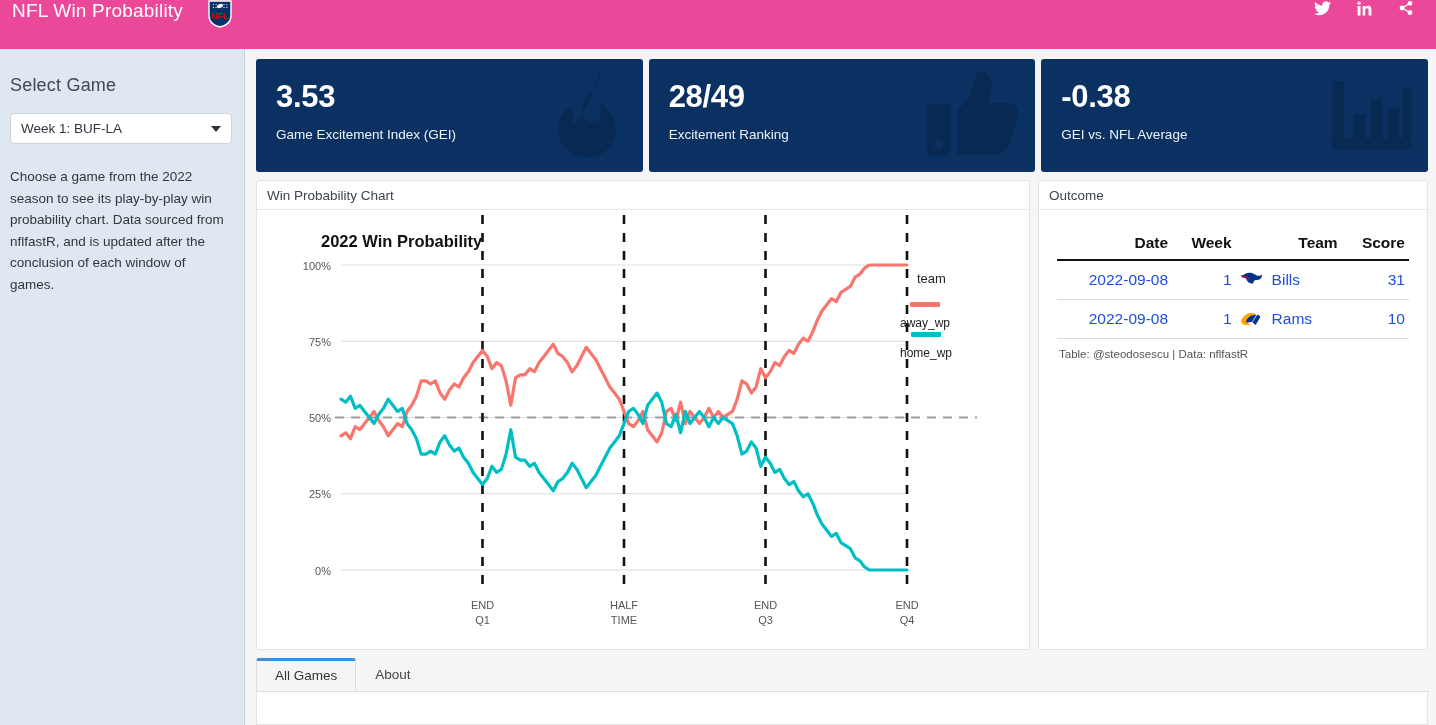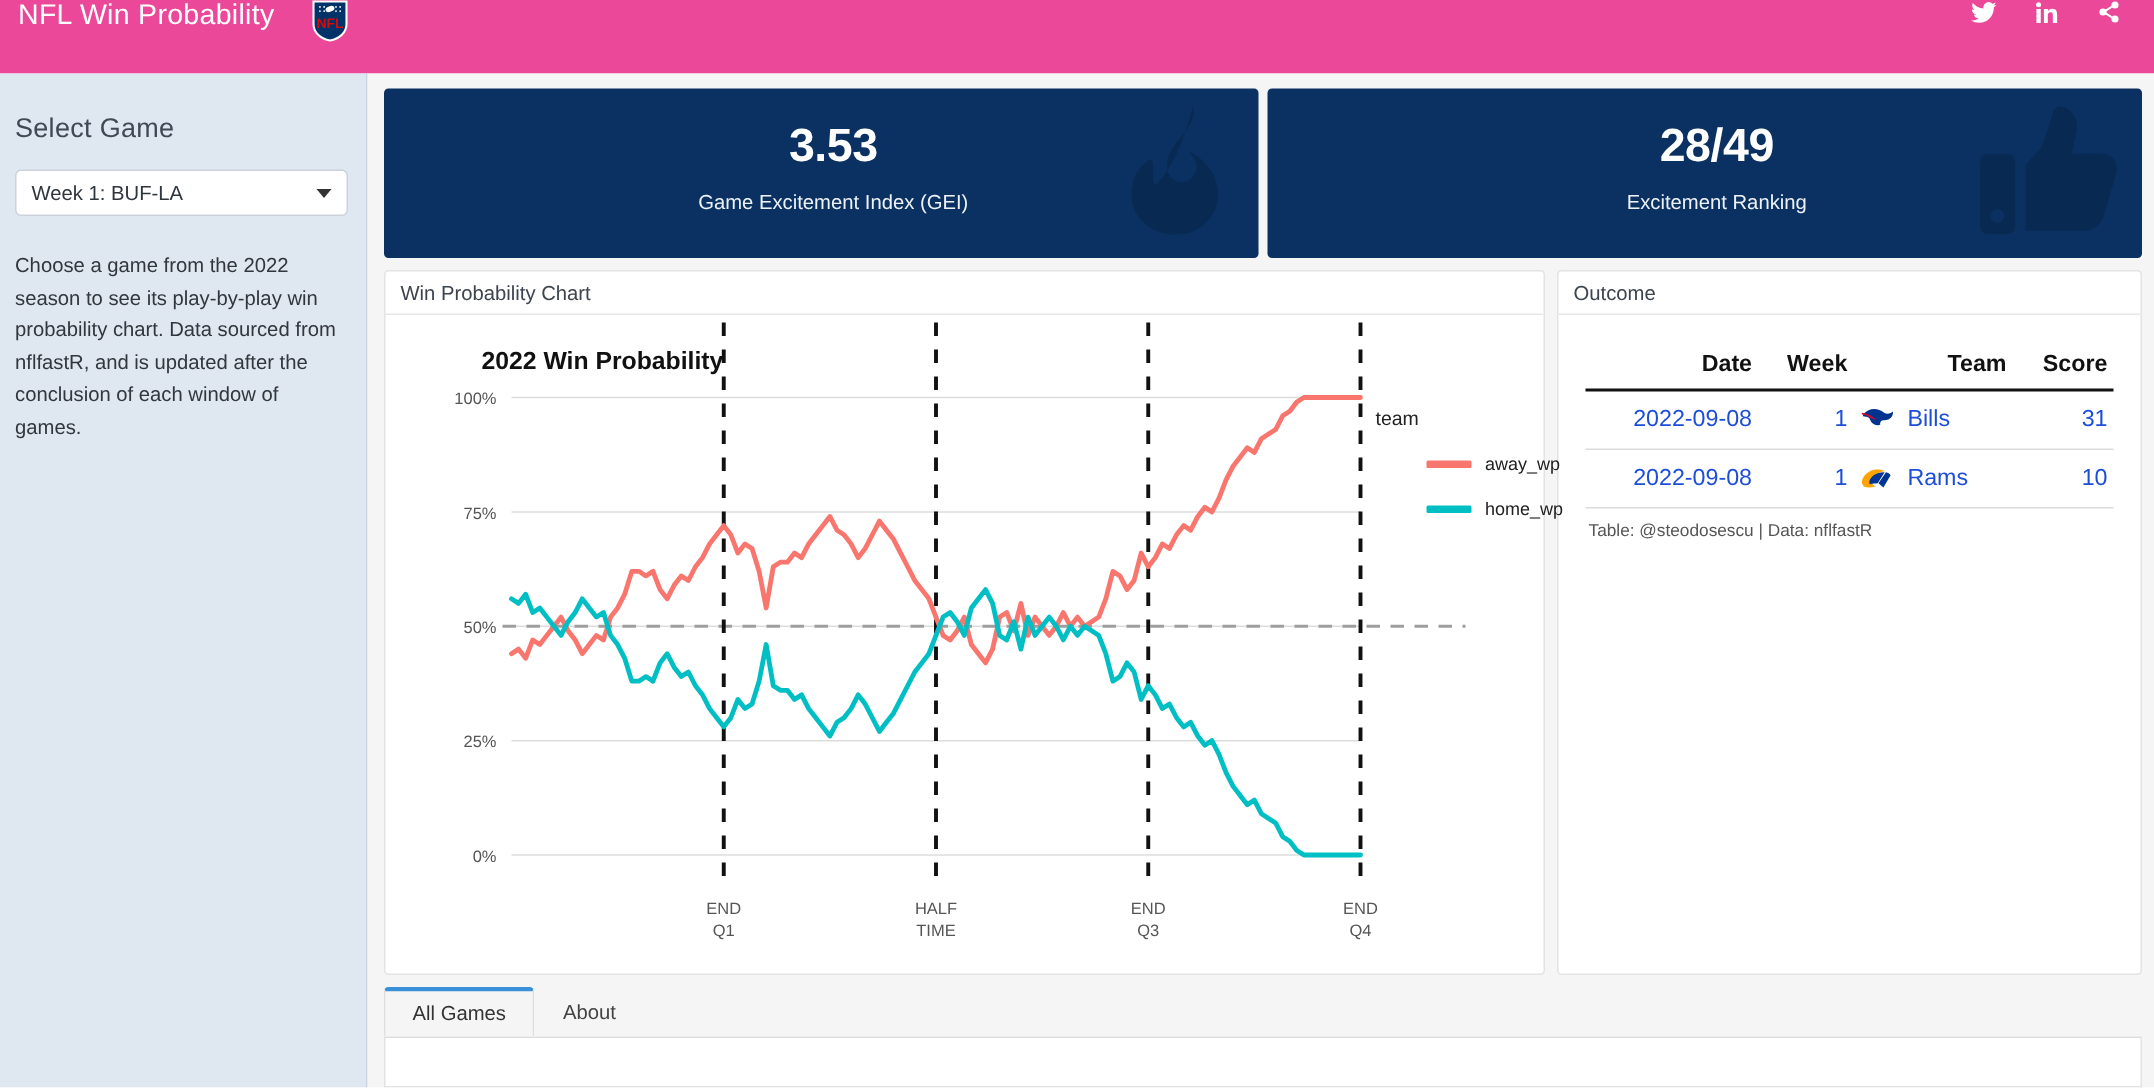--- a/index.html
+++ b/index.html
@@ -66,21 +66,20 @@
     padding: 10px 8px 0 11px;
     display: flex; flex-direction: column;
   }
 
   
   .cards { display: flex; gap: 6px; }
   .card {
     flex: 1; height: 113px; background: #0a3161;
     border-radius: 3px; position: relative; overflow: hidden;
     padding: 22px 4px 0 20px;
-    text-align: center;
   }
   .card-value {
     color: #fff; font-size: 31px; font-weight: bold;
     letter-spacing: -.3px; line-height: 1.05;
   }
   .card-label {
     color: #eef2f7; font-size: 13.5px; margin-top: 13px; font-weight: 400;
   }
   .card-icon {
     position: absolute; right: 16px; top: 50%;
@@ -107,22 +106,22 @@
   .chart-title {
     position: absolute; left: 64px; top: 22px;
     font-size: 16.5px; font-weight: bold; color: #111;
   }
   .chart-svg { position: absolute; left: 0; top: 0; }
   .legend-title {
     position: absolute; left: 660px; top: 61px;
     font-size: 13px; color: #222;
   }
   .legend-row {
-    position: absolute; left: 694px; display: flex;
-    align-items: center; gap: 9px; font-size: 12px; color: #222;
+    position: absolute; left: 643px; display: flex;
+    align-items: center; gap: 9px; font-size: 12px; color: #222; flex-direction: column;
   }
   .legend-swatch { width: 30px; height: 5px; border-radius: 1px; }
 
   
   .outcome-body { padding: 24px 18px 0 18px; }
   table.outcome { width: 100%; border-collapse: collapse; }
   table.outcome th {
     font-size: 15.5px; font-weight: bold; color: #111;
     padding: 0 4px 7px 4px; text-align: right;
   }
@@ -241,20 +240,34 @@
         <div class="card-label">Excitement Ranking</div>
         <div class="card-icon">
           <svg width="92" height="86" viewBox="0 0 26 24" fill="currentColor">
             <rect x="0" y="9" width="6.6" height="15" rx="1.4"></rect>
             <circle cx="3.3" cy="20.6" r="1.3" fill="#0a3161"></circle>
             <path d="M8.6 23.4h10.8c1.9 0 3.4-1.1 3.9-2.8l2.4-8.1c.5-1.8-.8-3.6-2.7-3.6h-5.7l.9-4.3C18.6 2.3 17.3.3 15.4 0c-.8-.1-1.4.4-1.6 1.1l-1.6 5c-.4 1.2-1 2.2-1.9 3.1l-1.7 1.7z"></path>
           </svg>
         </div>
       </div>
 
+      <div class="card">
+        <div class="card-value">-0.38</div>
+        <div class="card-label">GEI vs. NFL Average</div>
+        <div class="card-icon">
+          <svg width="80" height="72" viewBox="0 0 24 22" fill="currentColor">
+            <rect x="0" y="1" width="3.6" height="21" rx="0.6"></rect>
+            <rect x="0" y="18.4" width="24" height="3.6" rx="0.6"></rect>
+            <rect x="6.4" y="11" width="3.5" height="7.4"></rect>
+            <rect x="11.6" y="6.5" width="3.5" height="11.9"></rect>
+            <rect x="16.8" y="9" width="3.5" height="9.4"></rect>
+            <rect x="21.4" y="3" width="2.6" height="15.4"></rect>
+          </svg>
+        </div>
+      </div>
     </div>
 
     <div class="panels">
 
       <div class="panel panel-chart">
         <div class="panel-head">Win Probability Chart</div>
         <div class="panel-body">
           <div class="chart-title">2022 Win Probability</div>
           <svg class="chart-svg" id="wp-chart" width="774" height="440">
               <line x1="84" y1="360" x2="650" y2="360" stroke="#dcdcdc" stroke-width="1"></line>

